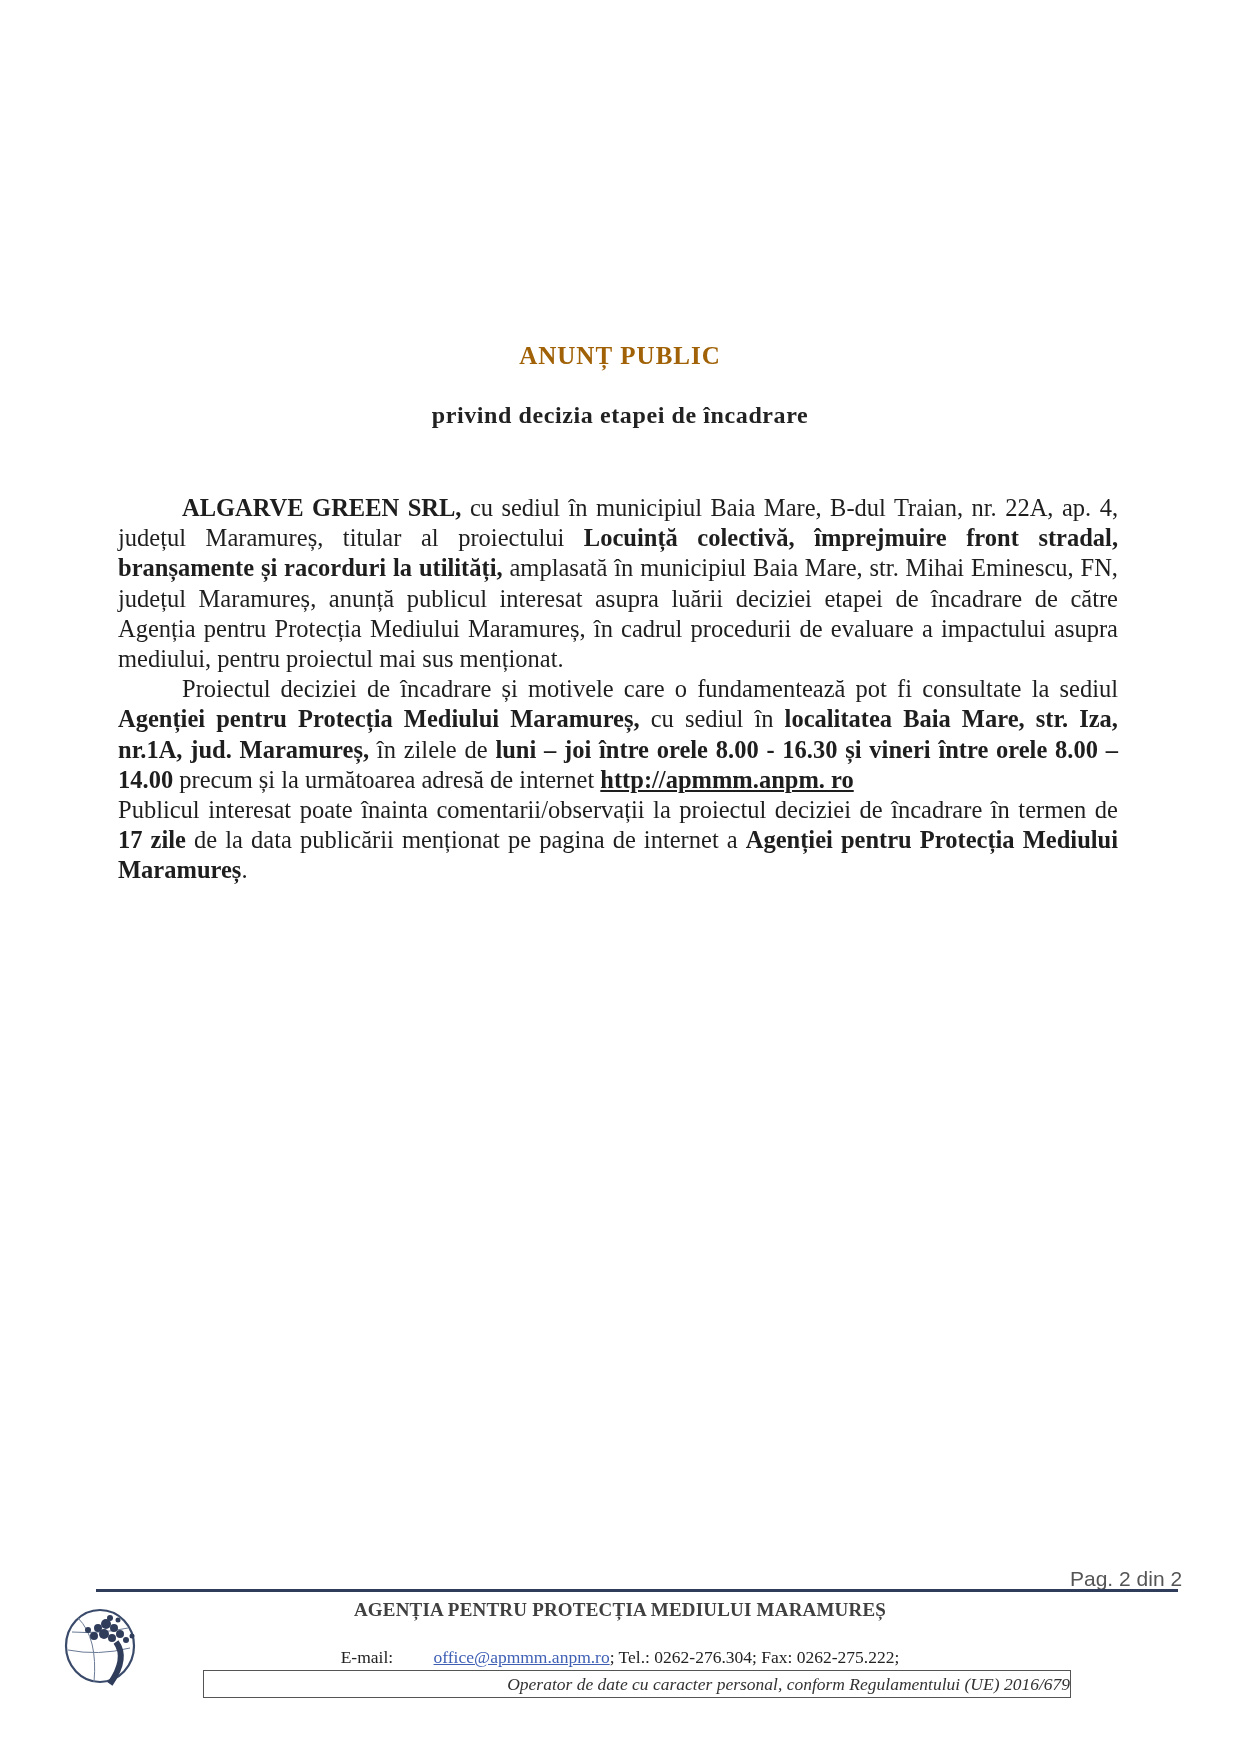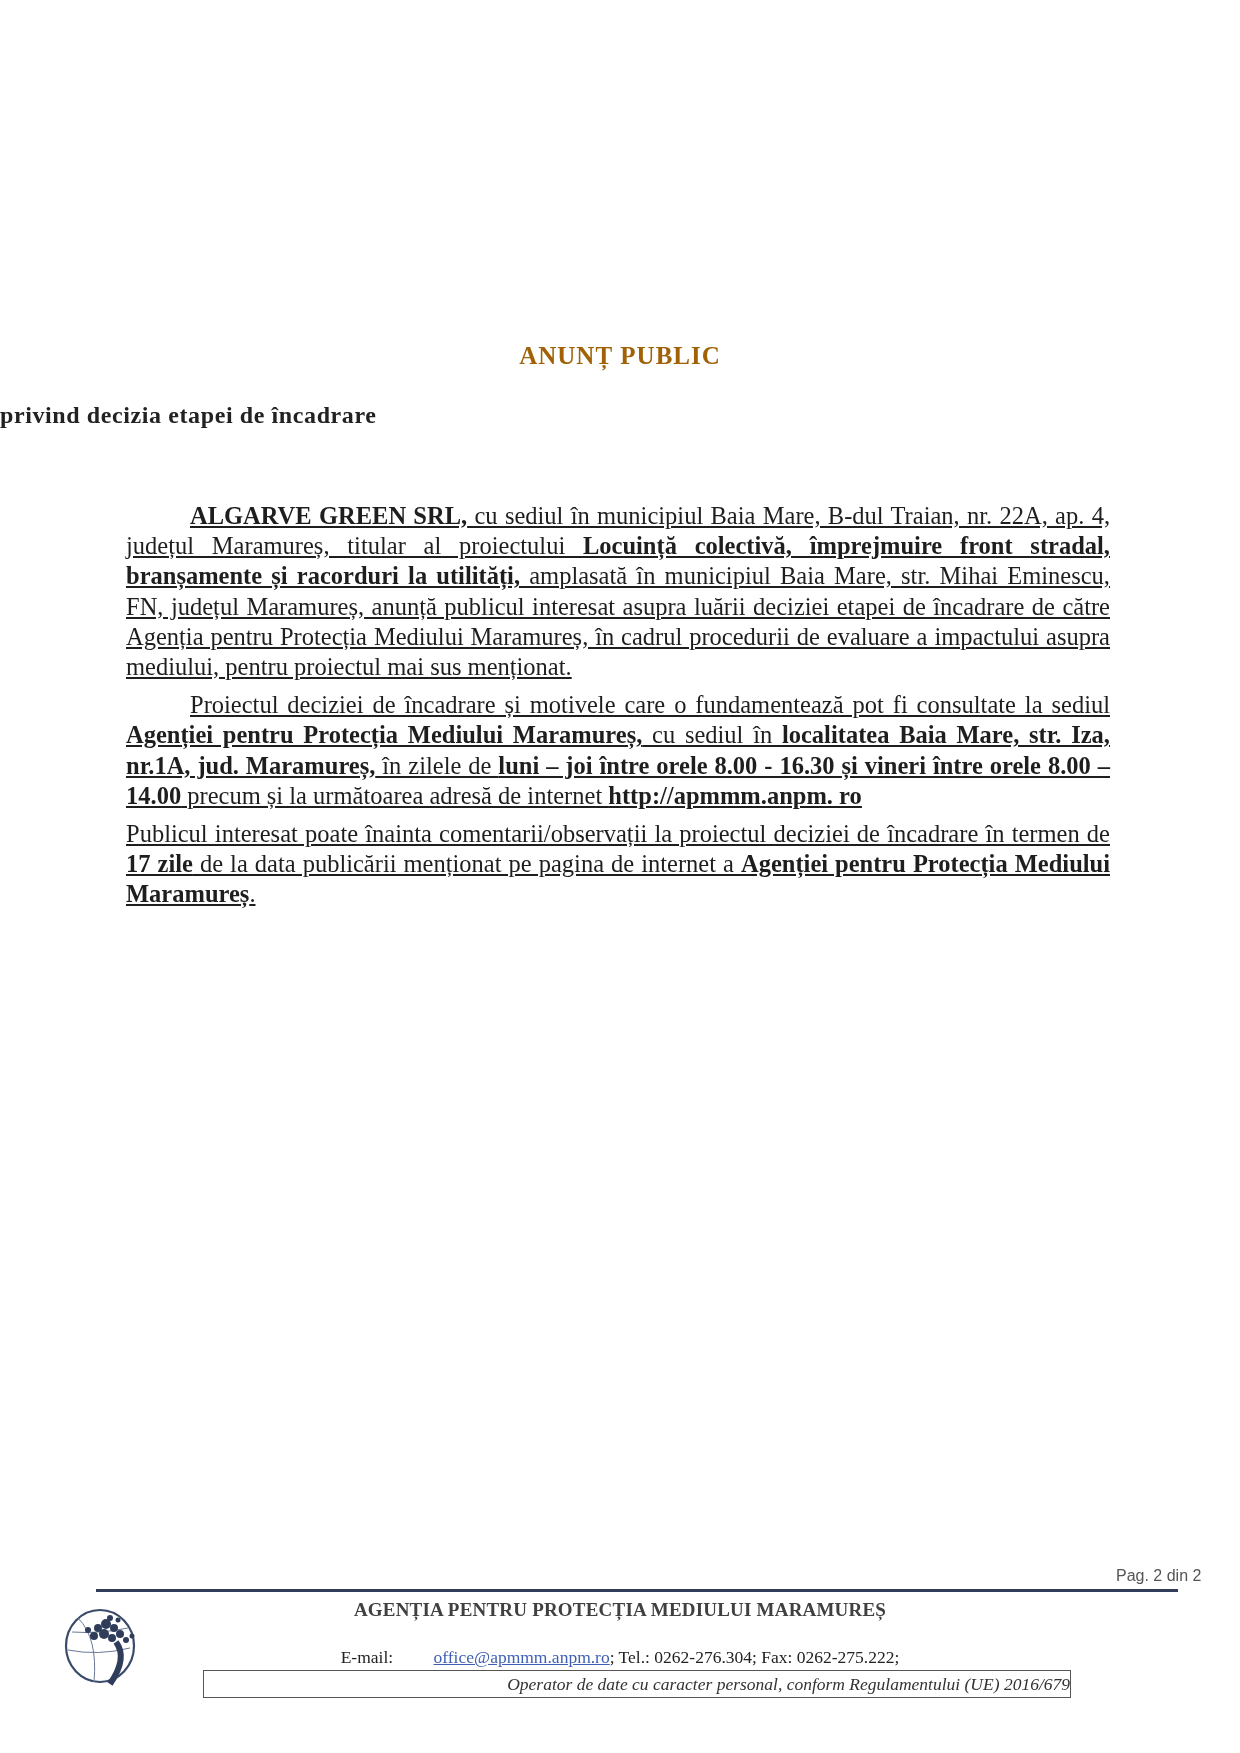--- a/index.html
+++ b/index.html
@@ -6,34 +6,34 @@
   body {
     width: 1240px; height: 1753px; background: #ffffff; position: relative; overflow: hidden;
     font-family: "Liberation Serif", "DejaVu Serif", serif; color: #1e1e1e;
   }
   .page { position: absolute; left: 0; top: 0; width: 1240px; height: 1753px; }
   .title {
     position: absolute; top: 342px; left: 0; width: 1240px; text-align: center;
     font-size: 25px; font-weight: bold; letter-spacing: 1px; color: #a16207;
   }
   .subtitle {
-    position: absolute; top: 402px; left: 0; width: 1240px; text-align: left;
+    position: absolute; top: 402px; left: 0; width: 1240px; text-align: center;
     font-size: 24px; font-weight: bold; letter-spacing: 0.6px; color: #222;
   }
   .body {
     position: absolute; top: 493px; left: 118px; width: 1000px;
     font-size: 24.5px; line-height: 30.2px; text-align: justify; color: #1e1e1e;
   }
-  .body p { margin: 8px; text-decoration: underline; }
+  .body p { margin: 0; }
   .indent { text-indent: 64px; }
   .body b { font-weight: bold; }
   .body .url { font-weight: bold; text-decoration: underline; }
   .pagenum {
     position: absolute; top: 1567px; left: 1070px; font-family: "Liberation Sans", "DejaVu Sans", sans-serif;
-    font-size: 16px; color: #555; margin-left: 46px;
+    font-size: 21px; color: #555;
   }
   .rule {
     position: absolute; top: 1589px; left: 96px; width: 1082px; height: 3px; background: #2f3c5a;
   }
   .logo { position: absolute; top: 1598px; left: 58px; width: 100px; height: 96px; }
   .footer-name {
     position: absolute; top: 1599px; left: 0; width: 1240px; text-align: center;
     font-size: 19px; font-weight: bold; color: #404040; letter-spacing: 0.2px;
   }
   .footer-addr {

